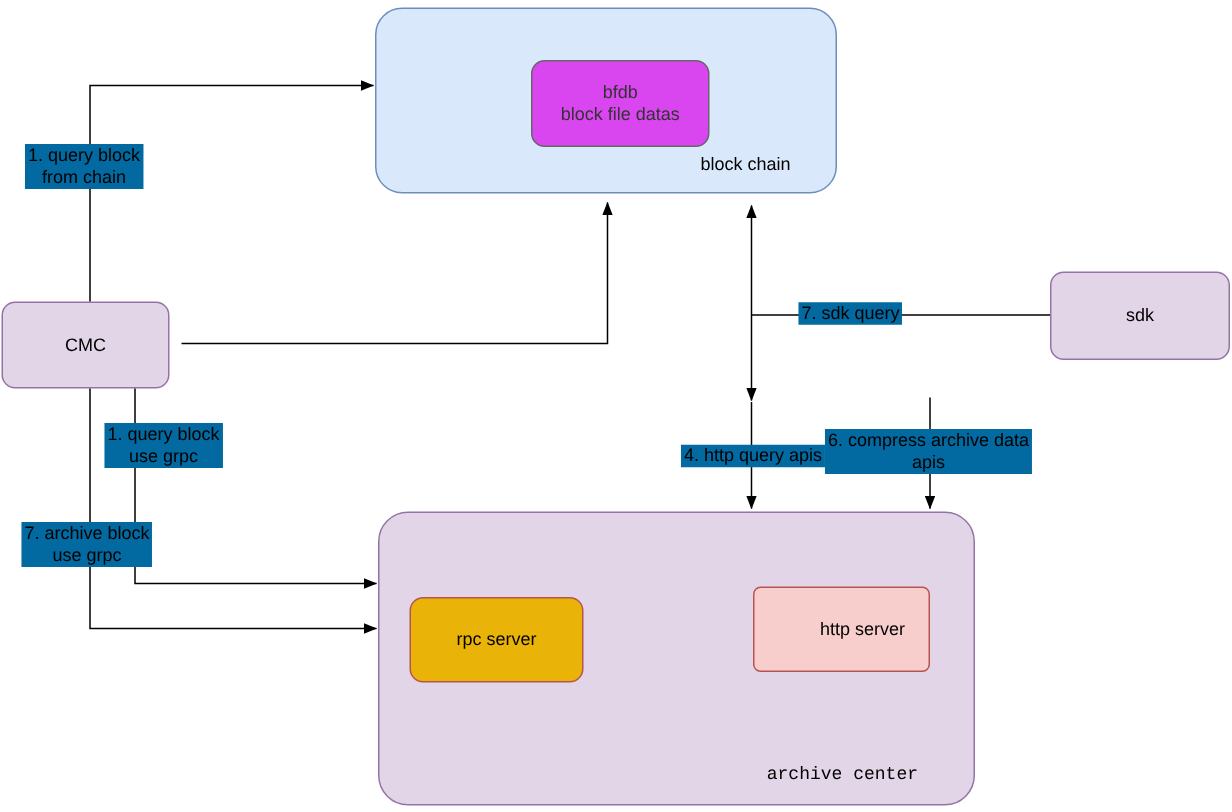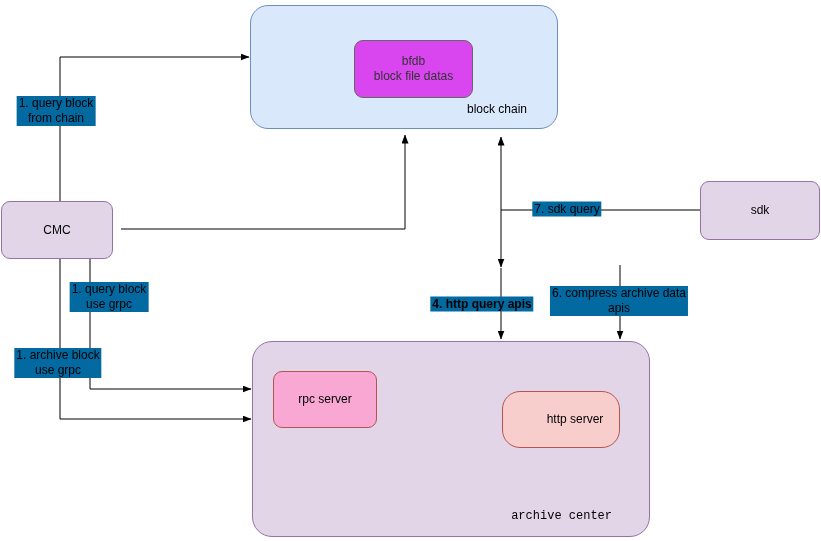--- a/index.html
+++ b/index.html
@@ -39,41 +39,41 @@
   }
   #node-sdk{
     left:700px;top:181px;width:120px;height:59px;
     background:#e1d5e7;border:1px solid #9673a6;border-radius:9px;
   }
   #node-archive-center{
     left:252px;top:341px;width:398px;height:196px;
     background:#e1d5e7;border:1px solid #9673a6;border-radius:20px;font-family:Liberation Mono, monospace;
   }
   #node-rpc-server{
-    left:273px;top:371px;width:104px;height:57px;
-    background:#f9a8d4;border:1px solid #b85450;border-radius:9px;
+    left:273px;top:398px;width:116px;height:57px;
+    background:#eab308;border:1px solid #b85450;border-radius:9px;
   }
   #node-http-server{
     left:502px;top:391px;width:118px;height:57px;
-    background:#f8cecc;border:1px solid #b85450;border-radius:18px;padding-left:28px;
+    background:#f8cecc;border:1px solid #b85450;border-radius:5px;padding-left:28px;
   }
   #edges{position:absolute;left:0;top:0;}
   .edge-label{
     position:absolute;
     transform:translate(-50%,-50%);
     background:#0369a1;
     padding:0 2px;
     text-align:center;
     white-space:pre-line;
     line-height:15px;
   }
   #lbl-e1{left:56px;top:111px;}
   #lbl-e2{left:58px;top:363px;}
   #lbl-e3{left:109px;top:297px;}
-  #lbl-e4{left:482px;top:304px;font-weight:bold;}
+  #lbl-e4{left:502px;top:304px;}
   #lbl-e5{left:238px;top:230px;}
   #lbl-e6{left:619px;top:301px;}
   #lbl-e7{left:547px;top:209px;margin-left:20px;}
 </style>
 </head>
 <body>
 
 <div id="canvas">
 
   <div class="node container" id="node-block-chain">
@@ -119,21 +119,21 @@
     <path d="M90,259 V389 H251" fill="none" stroke="#000" stroke-width="1" marker-end="url(#arw)"></path>
     <path d="M121,229 H405 V135" fill="none" stroke="#000" stroke-width="1" marker-end="url(#arw)"></path>
     <path d="M501,137 V267" fill="none" stroke="#000" stroke-width="1" marker-start="url(#arwS)" marker-end="url(#arw)"></path>
     <path d="M501,268 V339" fill="none" stroke="#000" stroke-width="1" marker-end="url(#arw)"></path>
     <path d="M700,210 H501" fill="none" stroke="#000" stroke-width="1"></path>
     <path d="M620,265 V339" fill="none" stroke="#000" stroke-width="1" marker-end="url(#arw)"></path>
   </svg>
 
   <div class="edge-label" id="lbl-e1">1. query block
 from chain</div>
-  <div class="edge-label" id="lbl-e2">1. archive block
+  <div class="edge-label" id="lbl-e2">7. archive block
 use grpc</div>
   <div class="edge-label" id="lbl-e3">1. query block
 use grpc</div>
   <div class="edge-label" id="lbl-e4">4. http query apis</div>
   <div class="edge-label" id="lbl-e6">6. compress archive data
 apis</div>
   <div class="edge-label" id="lbl-e7">7. sdk query</div>
 
 </div>
 

